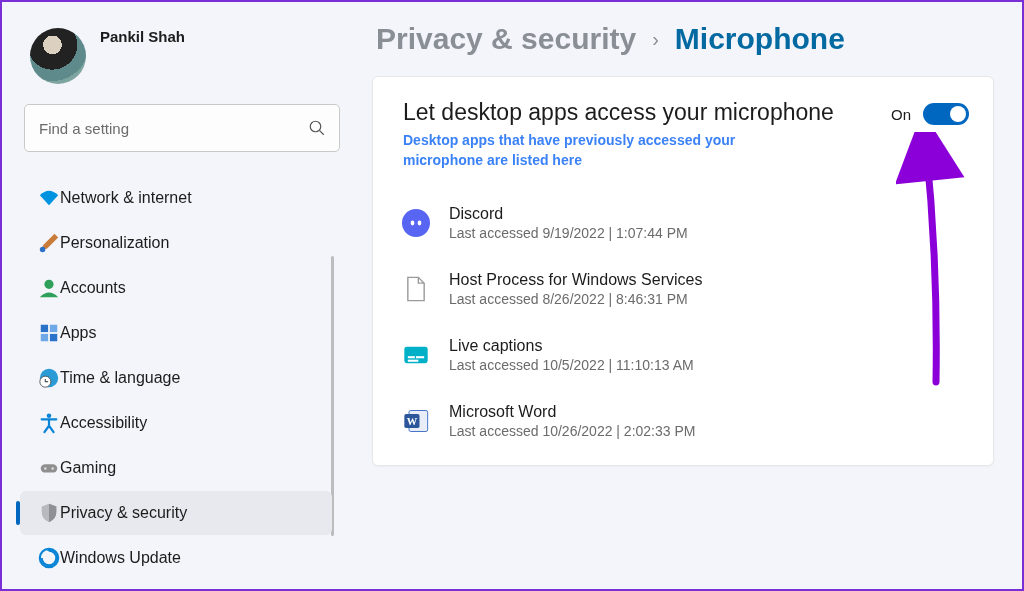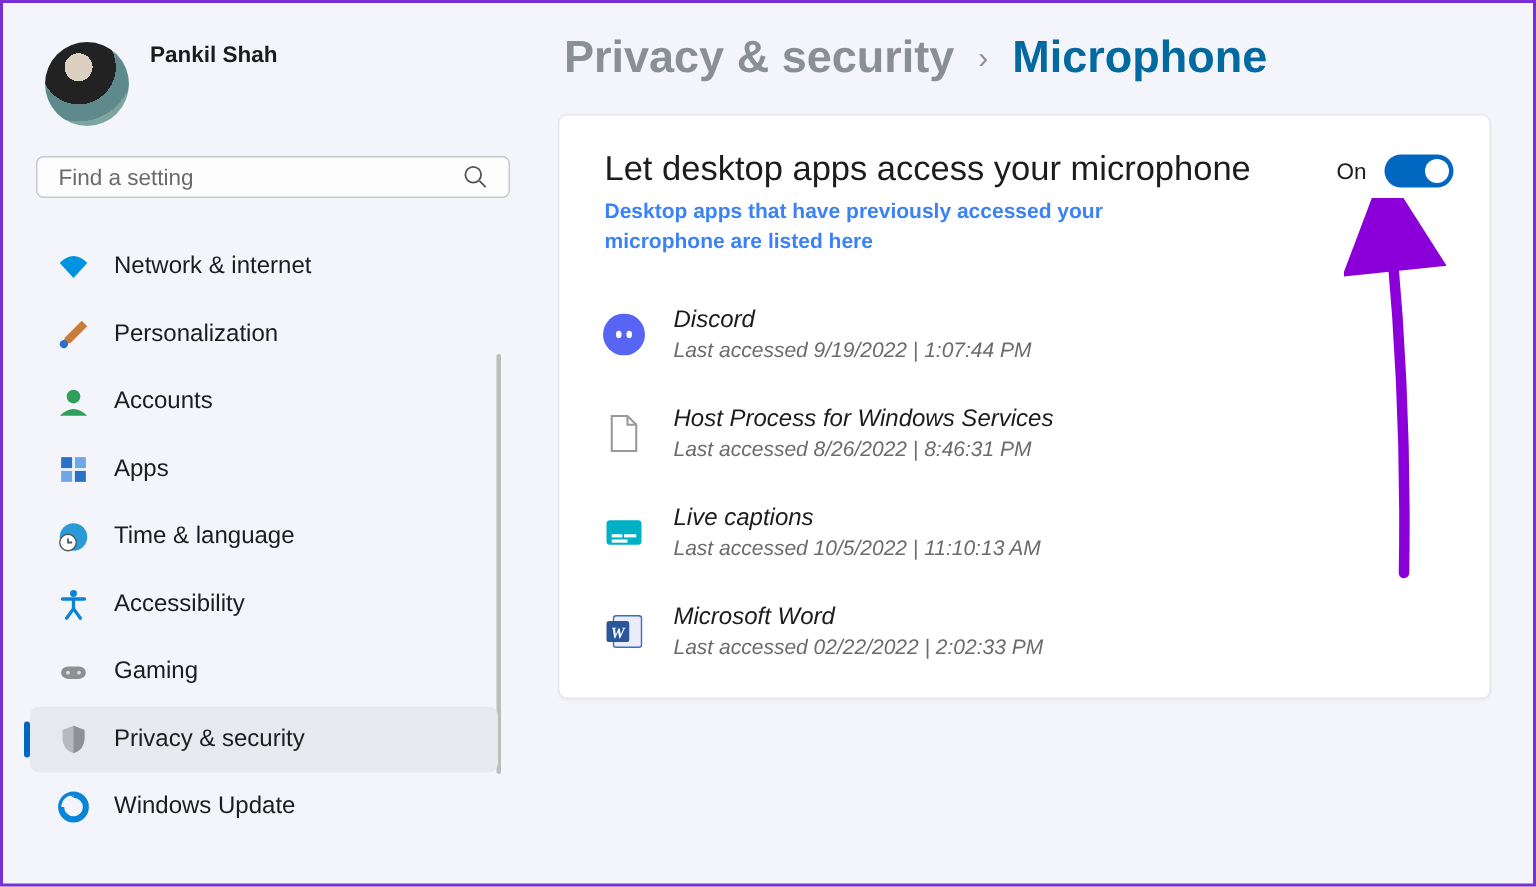--- a/index.html
+++ b/index.html
@@ -27,42 +27,42 @@
     background: radial-gradient(circle at 40% 30%, #dcd0c0 0 18%, #222 18% 48%, #5e8a8c 48% 70%, #7ea4a0 70% 100%);
     flex-shrink: 0;
   }
   .username { font-size: 15px; font-weight: 600; color: #1c1c1c; }
 
   .search-wrap {
     margin: 4px 8px 24px;
     position: relative;
   }
   .search {
-    width: 100%; height: 28px;
+    width: 100%; height: 48px;
     border: 1px solid #c9c9c9;
     border-radius: 5px;
     background: #fdfdfd;
     padding: 0 44px 0 14px;
     font-size: 15px;
     color: #333;
   }
   .search::placeholder { color: #6b6b6b; }
   .search-icon {
     position: absolute; right: 14px; top: 50%; transform: translateY(-50%);
     width: 18px; height: 18px; stroke: #555; fill: none; stroke-width: 1.6;
   }
 
   .nav { position: relative; }
   .nav-scroll-track {
     position: absolute;
     right: 14px; top: 80px; height: 280px; width: 3px;
     background: #bdbdbd; border-radius: 2px;
   }
   .nav-item {
-    display: flex; align-items: center; gap: 16px;
+    display: flex; align-items: center; 
     height: 44px; padding: 0 16px 0 18px;
     border-radius: 6px;
     font-size: 16px; color: #1c1c1c;
     cursor: pointer; position: relative;
     margin: 1px 16px 1px 4px;
   }
   .nav-item.selected { background: #e8e9ee; }
   .nav-item.selected::before {
     content: ""; position: absolute; left: -4px; top: 10px; bottom: 10px;
     width: 4px; background: #0067c0; border-radius: 3px;
@@ -93,21 +93,21 @@
   .toggle-label { font-size:15px; color:#1c1c1c; }
   .toggle {
     width: 46px; height: 22px; border-radius: 20px;
     background: #0067c0; position: relative; cursor:pointer;
   }
   .toggle::after {
     content:""; position:absolute; right:3px; top:3px;
     width:16px; height:16px; border-radius:50%; background:#fff;
   }
 
-  .app-list { padding: 6px 0 0 6px; font-style: italic; }
+  .app-list { padding: 6px 0 0 6px; }
   .app-row { display:flex; align-items:center; gap:18px; padding: 14px 0 16px; }
   .app-ico { width: 30px; height: 30px; display:flex; align-items:center; justify-content:center; flex-shrink:0; }
   .app-ico svg { width:28px; height:28px; }
   .app-txt { display:flex; flex-direction:column; gap:2px; }
   .app-name { font-size:16px; color:#1c1c1c; }
   .app-sub { font-size:14px; color:#6b6b6b; }
 
   
   .arrow-annot {
     position:absolute; right: 56px; top: 130px; pointer-events:none;
@@ -297,21 +297,21 @@
         <div class="app-row">
           <span class="app-ico">
             <svg viewBox="0 0 24 24">
                 <rect x="6" y="3" width="16" height="18" rx="1.5" fill="#e8edf7" stroke="#3a6bc7" stroke-width="0.8"></rect>
                 <rect x="2" y="6" width="13" height="12" rx="1.5" fill="#2b579a"></rect>
                 <text x="8.5" y="15.5" font-size="9" font-weight="700" fill="#fff" text-anchor="middle" font-family="Segoe UI">W</text>
               </svg>
           </span>
           <div class="app-txt">
               <span class="app-name">Microsoft Word</span>
-              <span class="app-sub">Last accessed 02/22/2022  |  2:02:33 PM</span>
+              <span class="app-sub">Last accessed 10/26/2022  |  2:02:33 PM</span>
             </div>
         </div>
       </div>
     </div>
   </main>
 </div>
 
 <svg class="arrow-annot" width="70" height="260" viewBox="0 0 70 260">
   <defs>
       <marker id="arrh" markerWidth="12" markerHeight="12" refX="6" refY="6" orient="auto">

